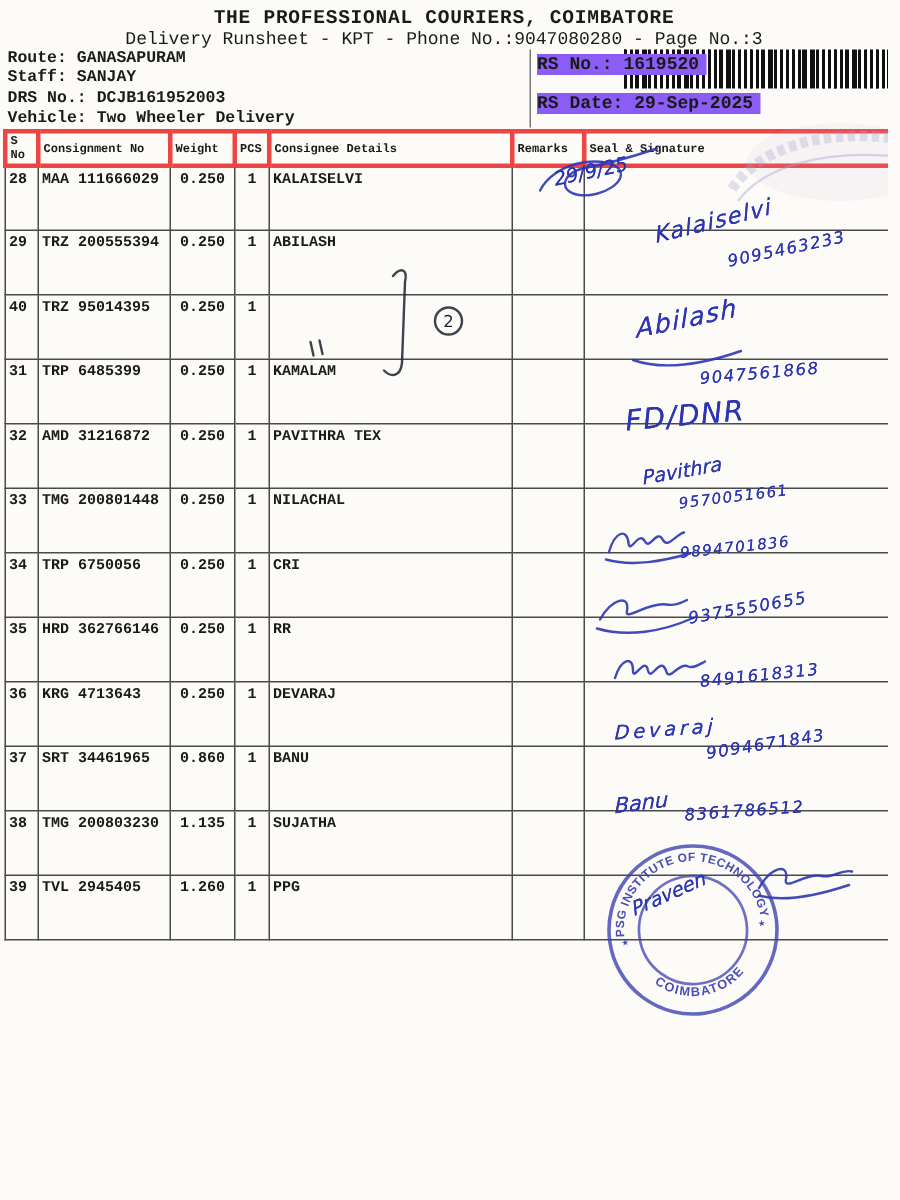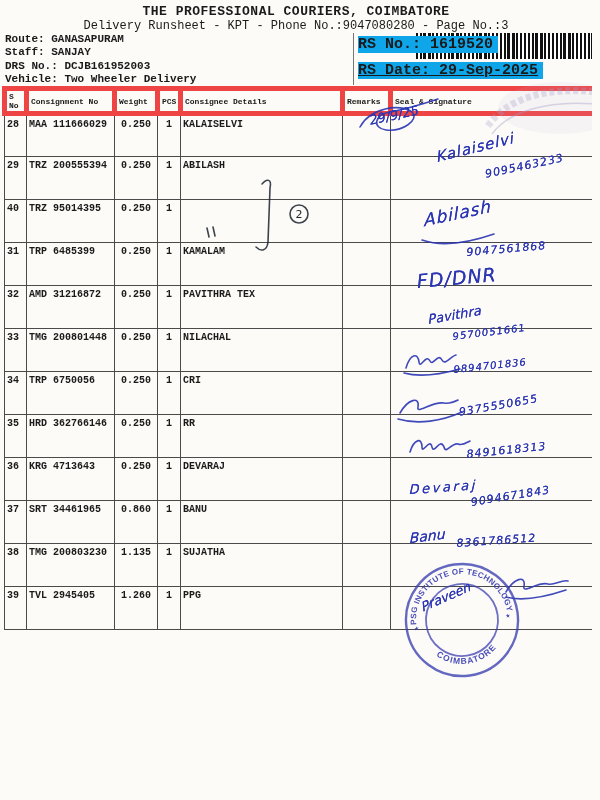--- a/index.html
+++ b/index.html
@@ -10,25 +10,25 @@
            font-size:13px; font-weight:bold; letter-spacing:.5px; }
   .subtitle { position:absolute; top:19px; left:0; width:100%; text-align:center;
               font-size:12px; font-weight:normal; }
   .meta-left { position:absolute; top:33px; left:5px; font-size:11px; font-weight:bold; line-height:13.4px; }
   .meta-right { position:absolute; top:33px; left:353px; width:245px; height:52px; border-left:1px solid #777; }
   .barcode { position:absolute; top:0; right:2px; width:180px; height:26px;
              background:
                repeating-linear-gradient(90deg,#101010 0 2px,transparent 2px 4px),
                repeating-linear-gradient(90deg,#101010 0 1px,transparent 1px 7px),
                #ffffff; }
-  .rs-line { position:absolute; left:4px; font-size:15px; font-weight:bold;
-             background:#0ea5e9; padding-right:5px; white-space:nowrap; }
-  .rs-no { top:3px; } .rs-date { top:29px;text-decoration:underline; }
+  .rs-line { position:absolute; left:4px; font-size:12px; font-weight:bold;
+             background:#8b5cf6; padding-right:5px; white-space:nowrap; }
+  .rs-no { top:3px; } .rs-date { top:29px; }
   table.grid { position:absolute; top:86px; left:2px; width:596px; border-collapse:collapse; table-layout:fixed; }
-  .grid th { border:5px solid #ef4444; font-size:8px; font-weight:bold; text-align:left;
+  .grid th { border:3px solid #ef4444; font-size:8px; font-weight:bold; text-align:left;
              padding:1px 2px; height:14px; overflow:hidden; }
   .grid td { border:1px solid #4a4a4a; font-size:10px; font-weight:bold; vertical-align:top;
              padding:3px 2px; height:43px; overflow:hidden; white-space:nowrap; }
   td.c { text-align:center; }
   .ink { position:absolute; top:0; left:0; pointer-events:none; }
   .stamp { position:absolute; left:402px; top:560px; transform:rotate(-8deg); opacity:.92; }
   .hw { position:absolute; font-family:"DejaVu Sans",sans-serif; font-style:italic;
         color:#2c36b4; white-space:nowrap; transform-origin:left top; text-shadow:0 0 .4px #2c36b4; }
 </style>
 </head>

